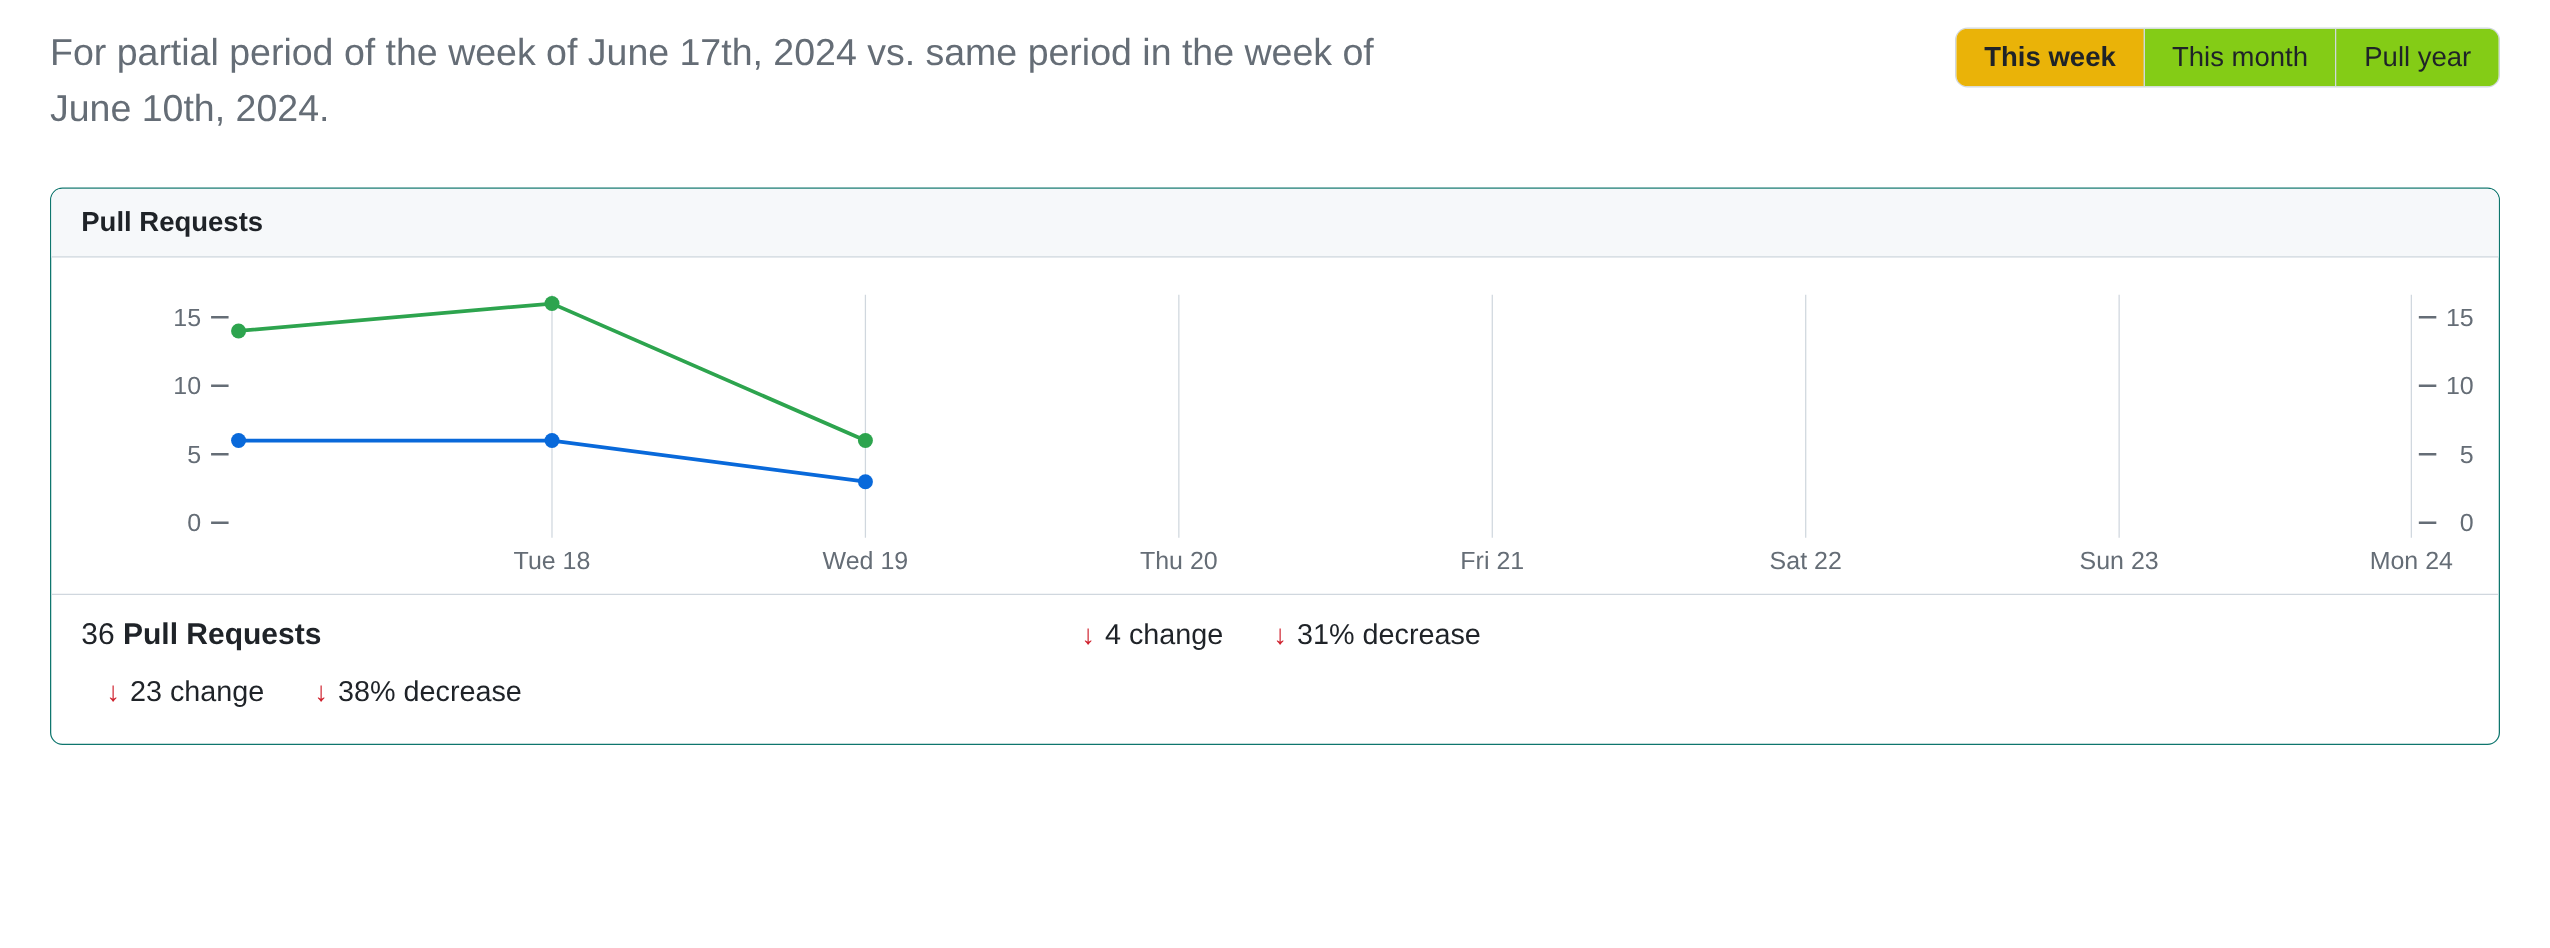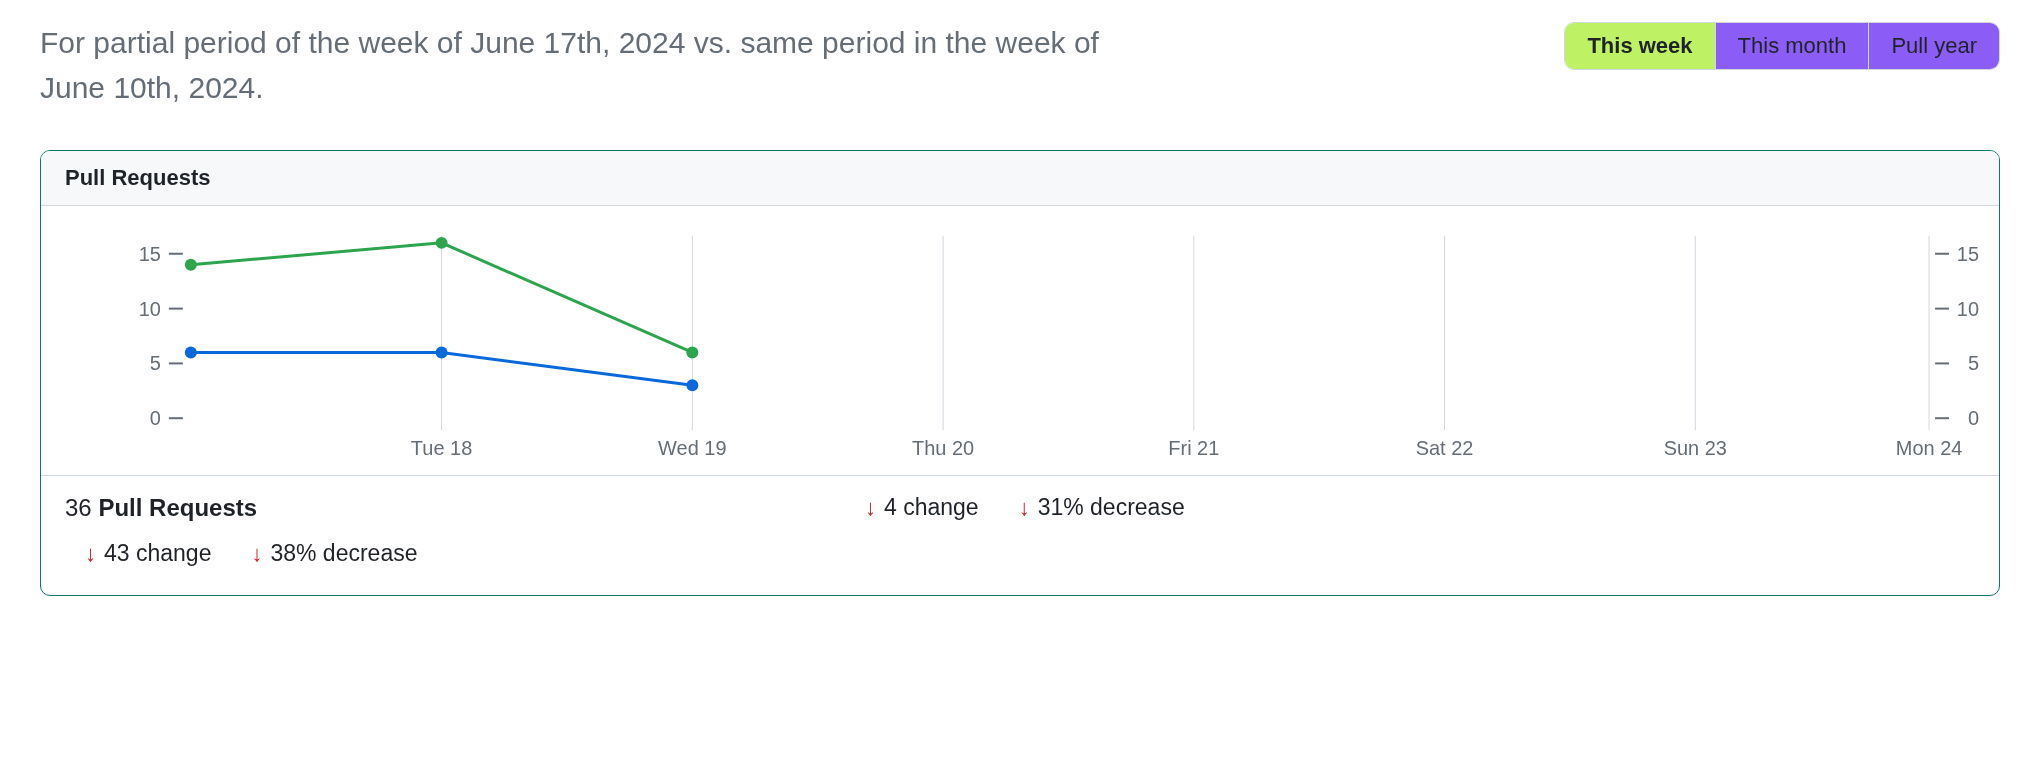--- a/index.html
+++ b/index.html
@@ -32,32 +32,32 @@
     display: inline-flex;
     border: 1px solid #d0d7de;
     border-radius: 10px;
     overflow: hidden;
     margin-top: 2px;
     margin-right: 0;
   }
   .range-toggle button {
     appearance: none;
     border: none;
-    background: #8b5cf6;
+    background: #84cc16;
     color: #1f2328;
     font-size: 22px;
     padding: 10px 22px;
     cursor: pointer;
     font-family: inherit;
   }
   .range-toggle button + button {
     border-left: 1px solid #d0d7de;
   }
   .range-toggle button.active {
-    background: #bef264;
+    background: #eab308;
     font-weight: 600;
   }
 
   .panel {
     border: 1px solid #0f766e;
     border-radius: 10px;
     overflow: hidden;
   }
   .panel-header {
     background: #f6f8fa;
@@ -200,21 +200,21 @@
 
     <div class="stats-row">
       <div class="stat-block">
         <div class="stat-title">
           <span class="n">36</span>
           <span class="lbl">Pull Requests</span>
         </div>
         <div class="stat-deltas">
           <span class="delta">
             <span class="arrow-down">↓</span>
-            <span>43 change</span>
+            <span>23 change</span>
           </span>
           <span class="delta">
             <span class="arrow-down">↓</span>
             <span>38% decrease</span>
           </span>
         </div>
       </div>
 
       <div class="stat-block">
         <div class="stat-deltas">

